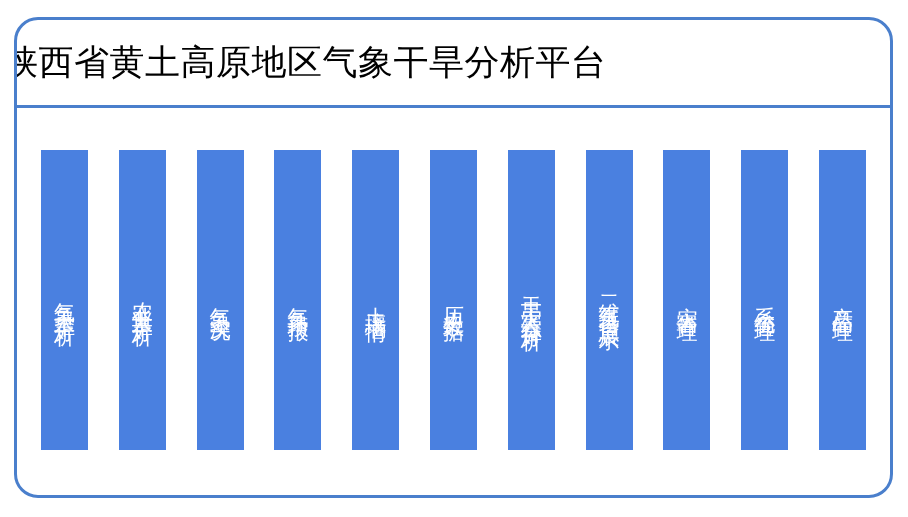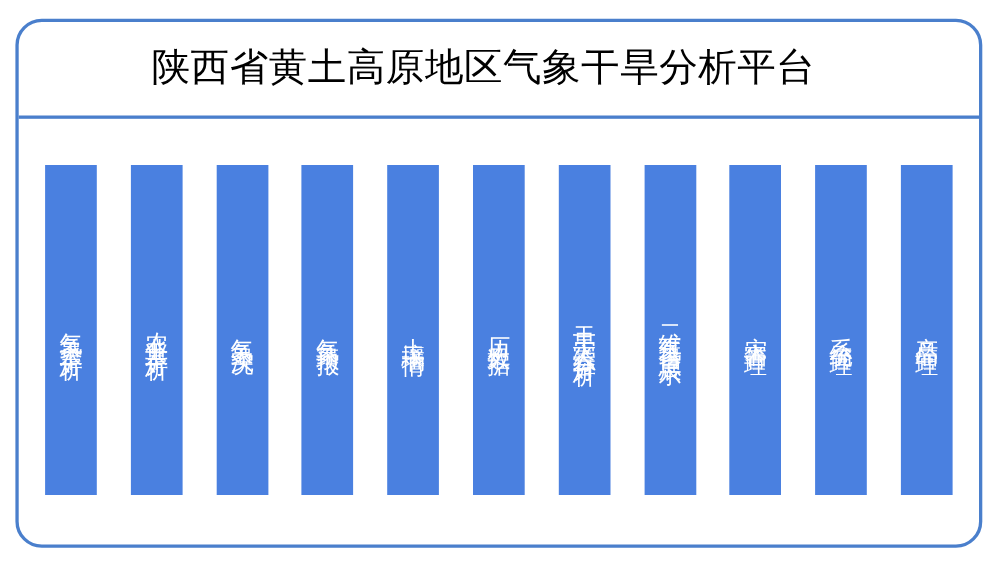--- a/index.html
+++ b/index.html
@@ -29,21 +29,20 @@
     flex-direction: column;
   }
 
   #header-band {
     height: 88px;
     min-height: 88px;
     box-sizing: border-box;
     border-bottom: 3px solid #4a7fcc;
     display: flex;
     align-items: center;
-    justify-content: center;
     overflow: hidden;
   }
 
   #page-title {
     font-size: 35px;
     line-height: 1;
     font-weight: 400;
     color: #000000;
     letter-spacing: 0.5px;
     white-space: nowrap;

